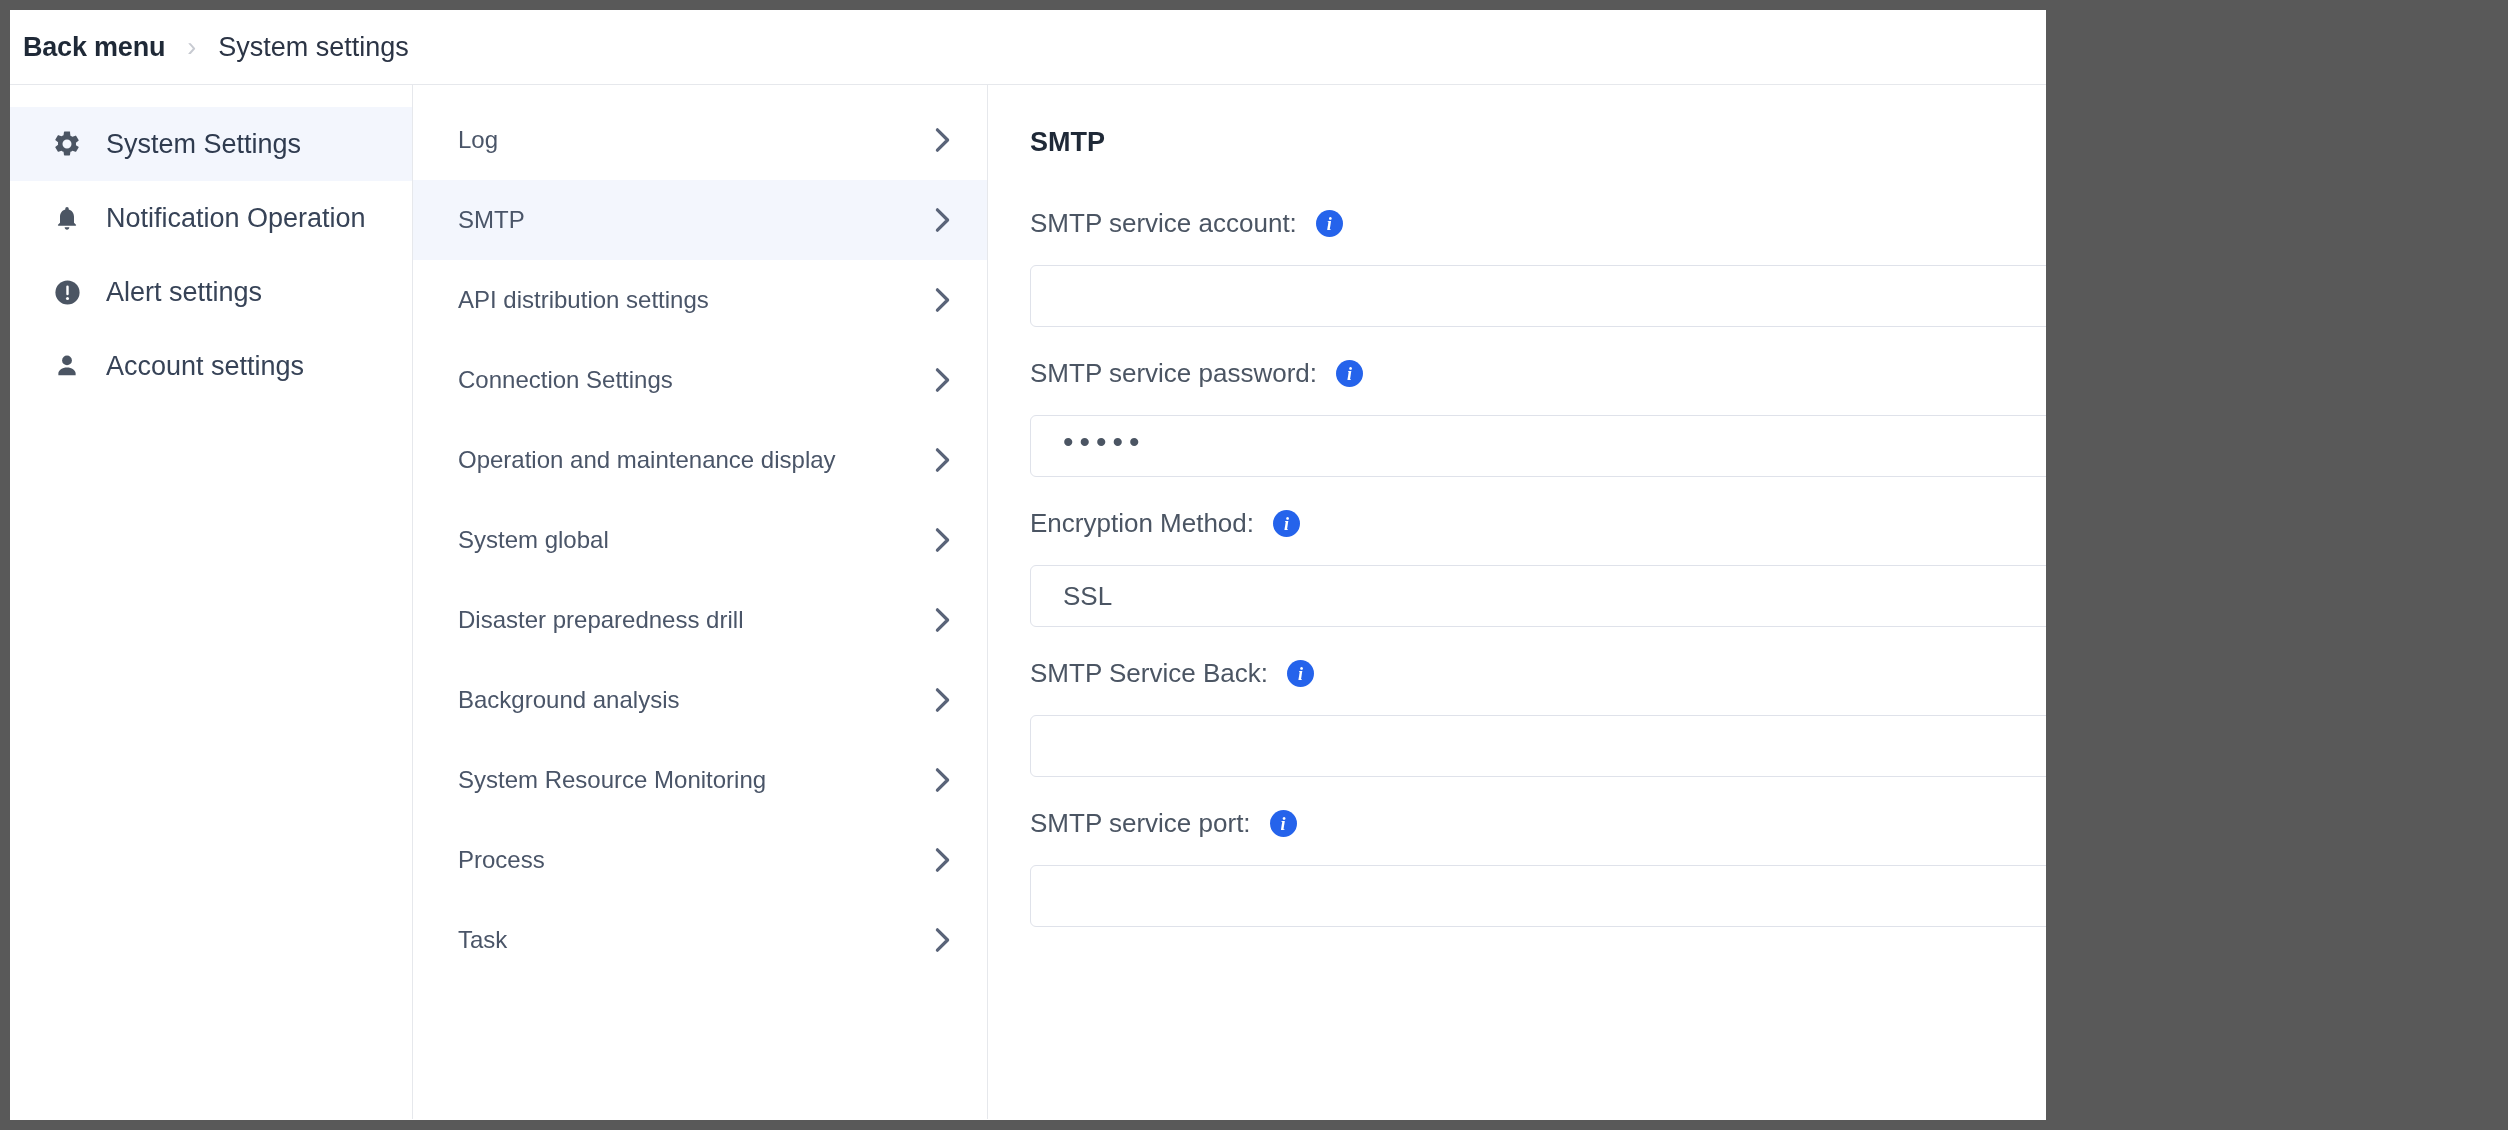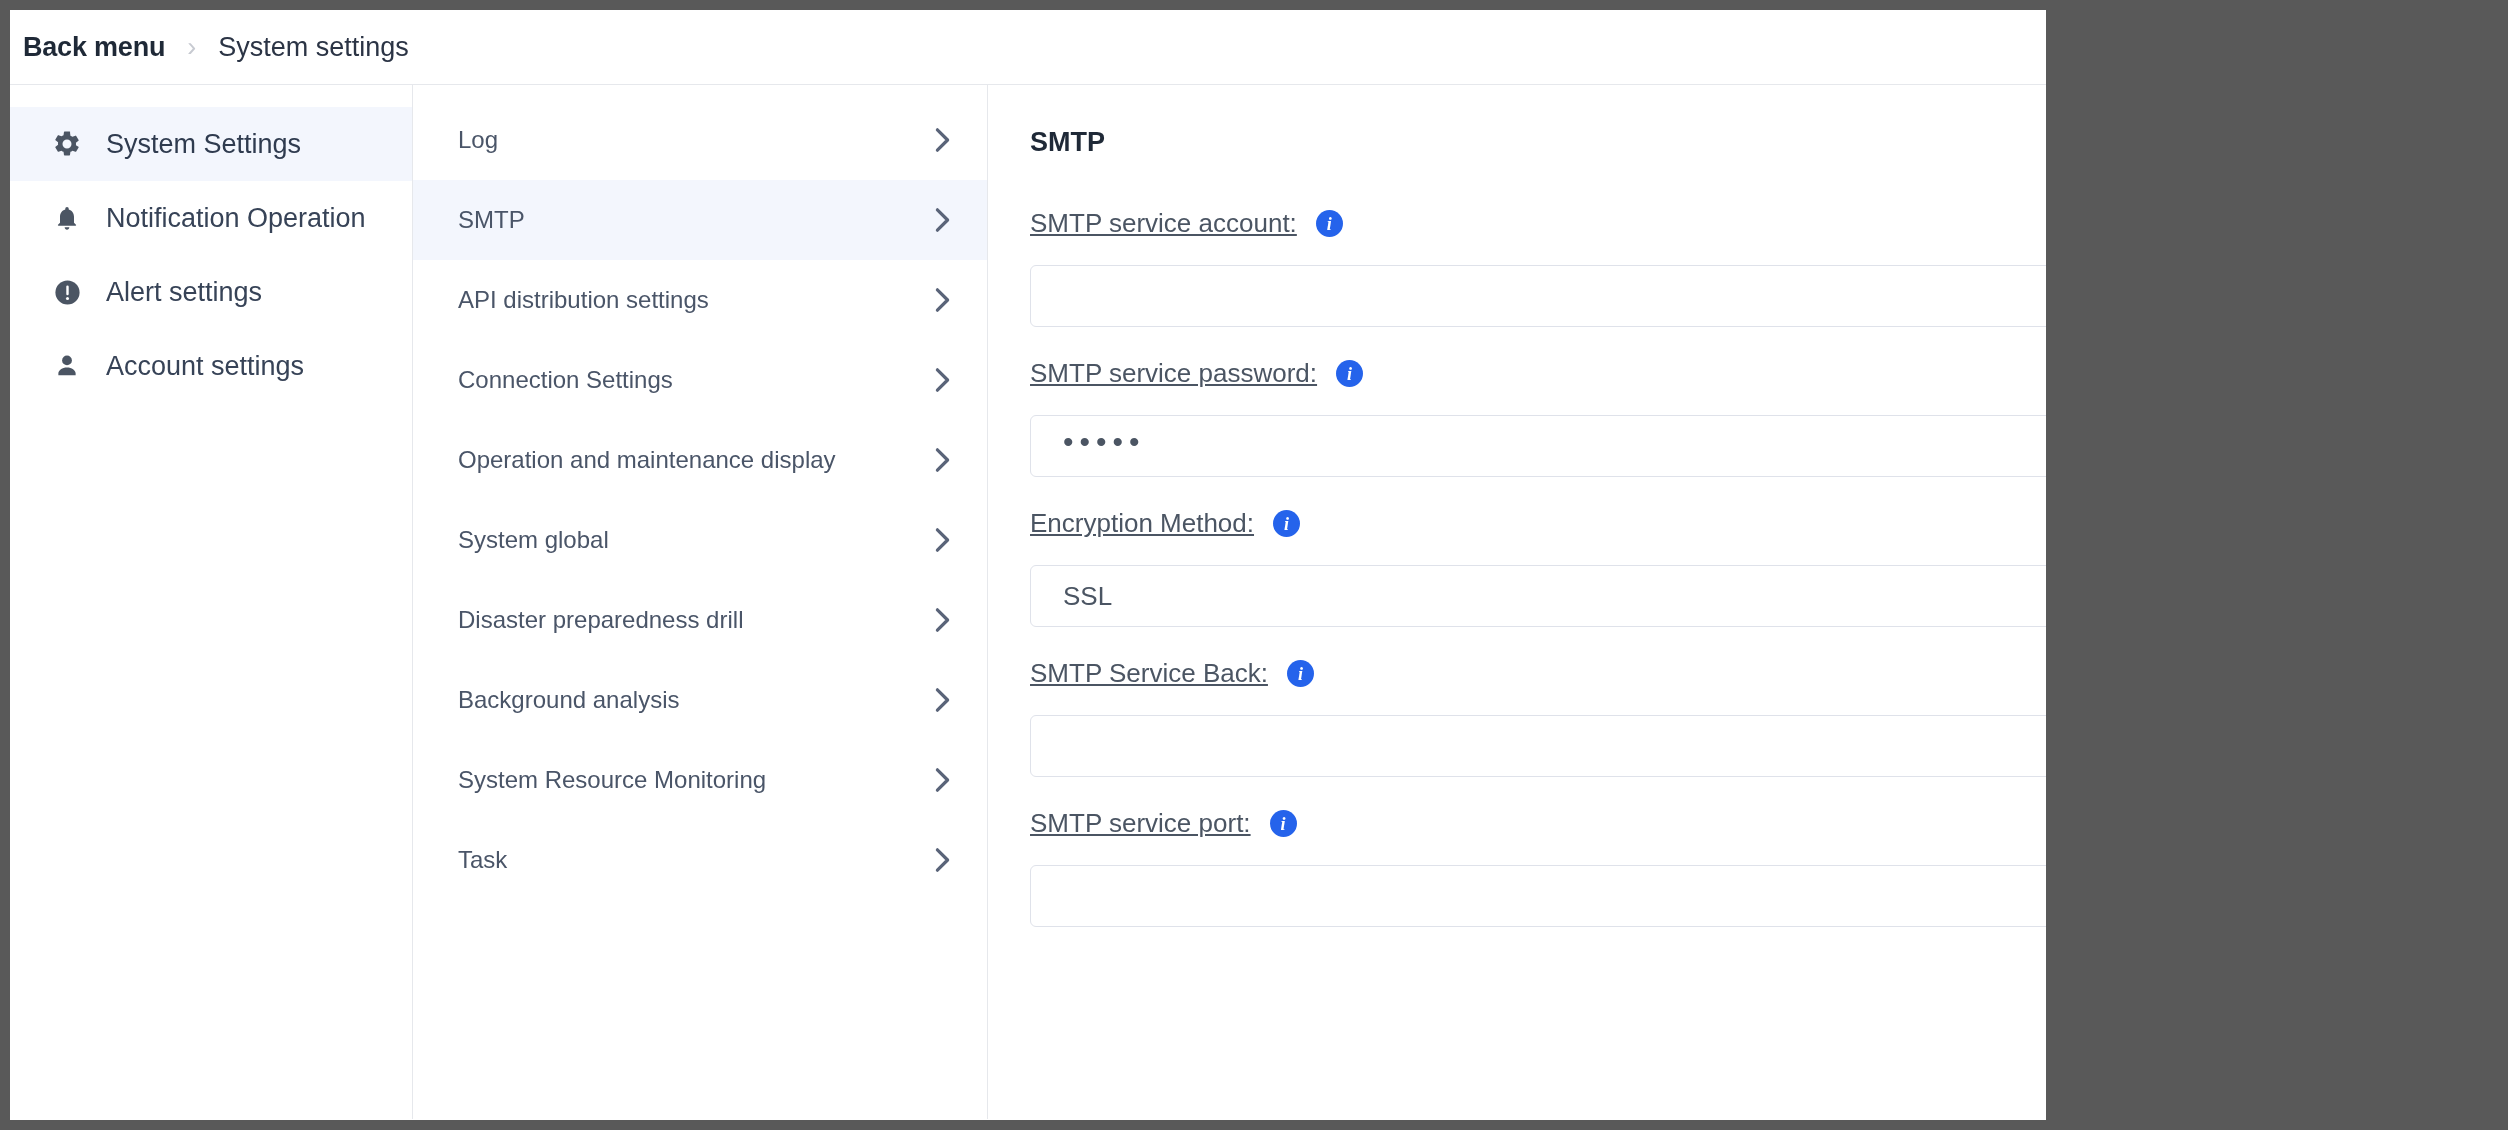--- a/index.html
+++ b/index.html
@@ -135,21 +135,20 @@
   .field-label-row {
     display: flex;
     align-items: center;
     gap: 19px;
     margin-bottom: 26px;
   }
   .field-label {
     font-size: 26px;
     color: #4b5563;
     white-space: nowrap;
-    text-decoration: underline;
   }
   .info-icon {
     width: 27px;
     height: 27px;
     border-radius: 50%;
     background: #2563eb;
     color: #ffffff;
     font-size: 18px;
     font-style: italic;
     font-weight: bold;
@@ -314,20 +313,28 @@
 
       <div class="mid-item">
         <span class="mid-label">System Resource Monitoring</span>
         <span class="chev">
           <svg width="17" height="28" viewBox="0 0 10 16" fill="none" stroke="currentColor" stroke-width="1.9" stroke-linecap="round" stroke-linejoin="round">
               <polyline points="2,2 8,8 2,14"></polyline>
             </svg>
         </span>
       </div>
 
+      <div class="mid-item">
+        <span class="mid-label">Process</span>
+        <span class="chev">
+          <svg width="17" height="28" viewBox="0 0 10 16" fill="none" stroke="currentColor" stroke-width="1.9" stroke-linecap="round" stroke-linejoin="round">
+              <polyline points="2,2 8,8 2,14"></polyline>
+            </svg>
+        </span>
+      </div>
 
       <div class="mid-item">
         <span class="mid-label">Task</span>
         <span class="chev">
           <svg width="17" height="28" viewBox="0 0 10 16" fill="none" stroke="currentColor" stroke-width="1.9" stroke-linecap="round" stroke-linejoin="round">
               <polyline points="2,2 8,8 2,14"></polyline>
             </svg>
         </span>
       </div>
 

